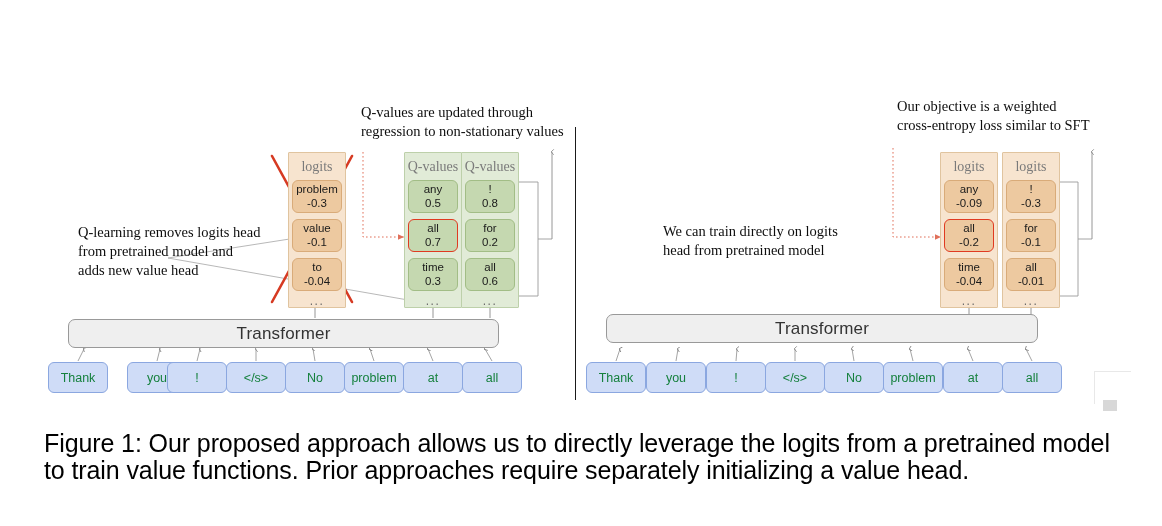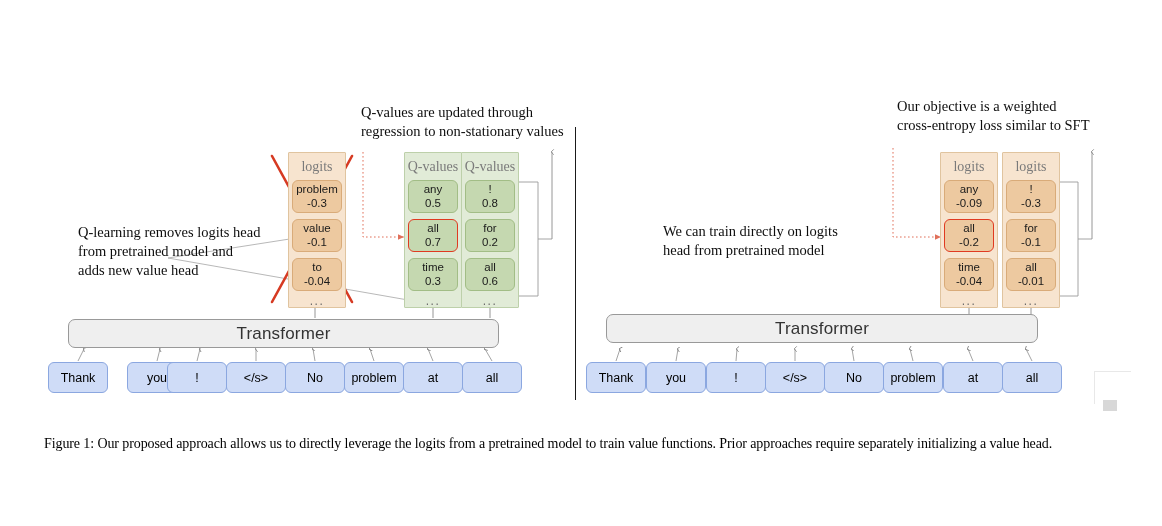--- a/index.html
+++ b/index.html
@@ -62,21 +62,21 @@
   .token {
     position: absolute;
     box-sizing: border-box;
     background: #cfdcf7;
     border: 1.1px solid #8ba7e0;
     border-radius: 6px;
     display: flex;
     align-items: center;
     justify-content: center;
     font-size: 12.5px;
-    color: #000000;
+    color: #15803d;
     height: 31px;
   }
 
   
   .stack {
     position: absolute;
     box-sizing: border-box;
     border-radius: 1px;
     display: flex;
     flex-direction: column;
@@ -119,22 +119,22 @@
     font-size: 12px;
     color: #6a6a6a;
     line-height: 9px;
     height: 10px;
     letter-spacing: 1.5px;
   }
 
   
   .caption {
     position: absolute;
-    font-family: Liberation Serif, serif;
-    font-size: 14px;
+    font-family: Liberation Sans, sans-serif;
+    font-size: 25px;
     line-height: 27px;
     color: #000;
     letter-spacing: -0.1px;
   }
 
   
   .divider {
     position: absolute;
     background: #1a1a1a;
     width: 1.3px;

